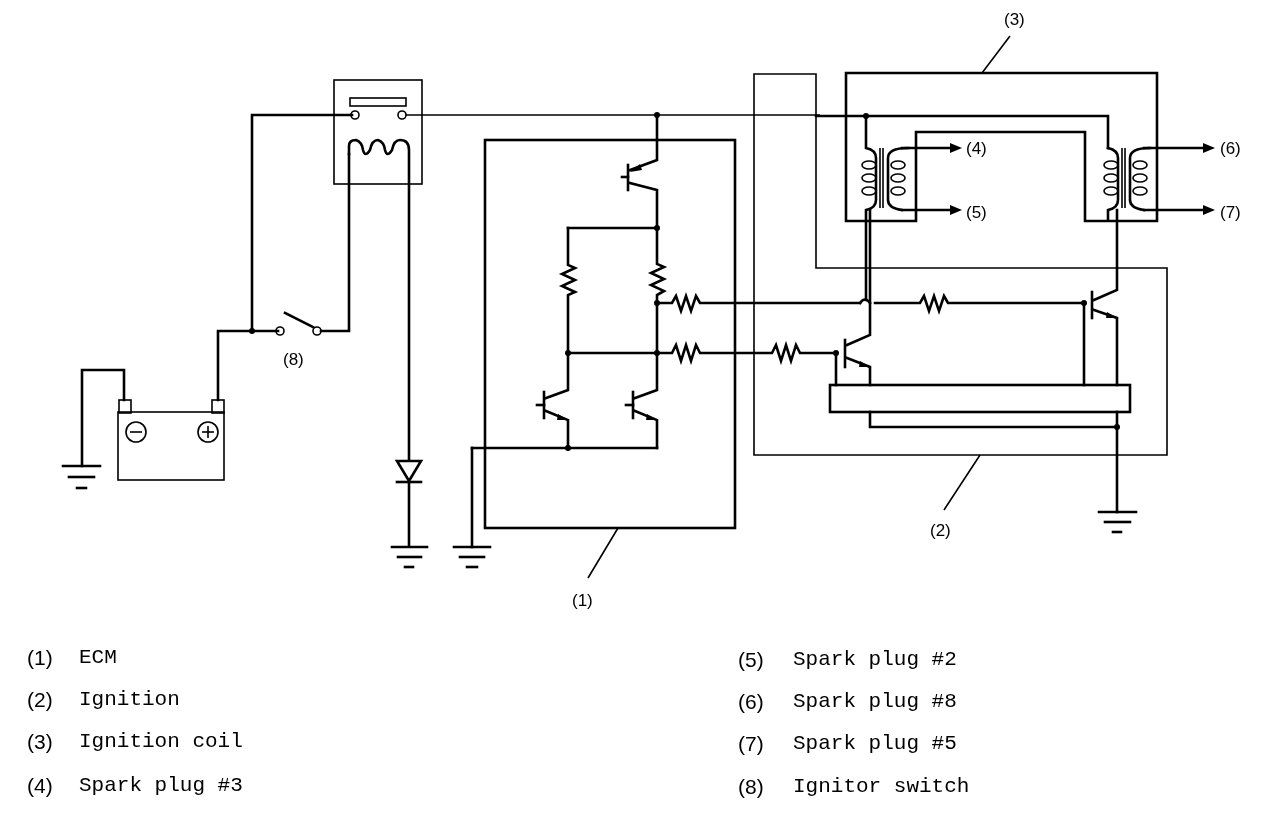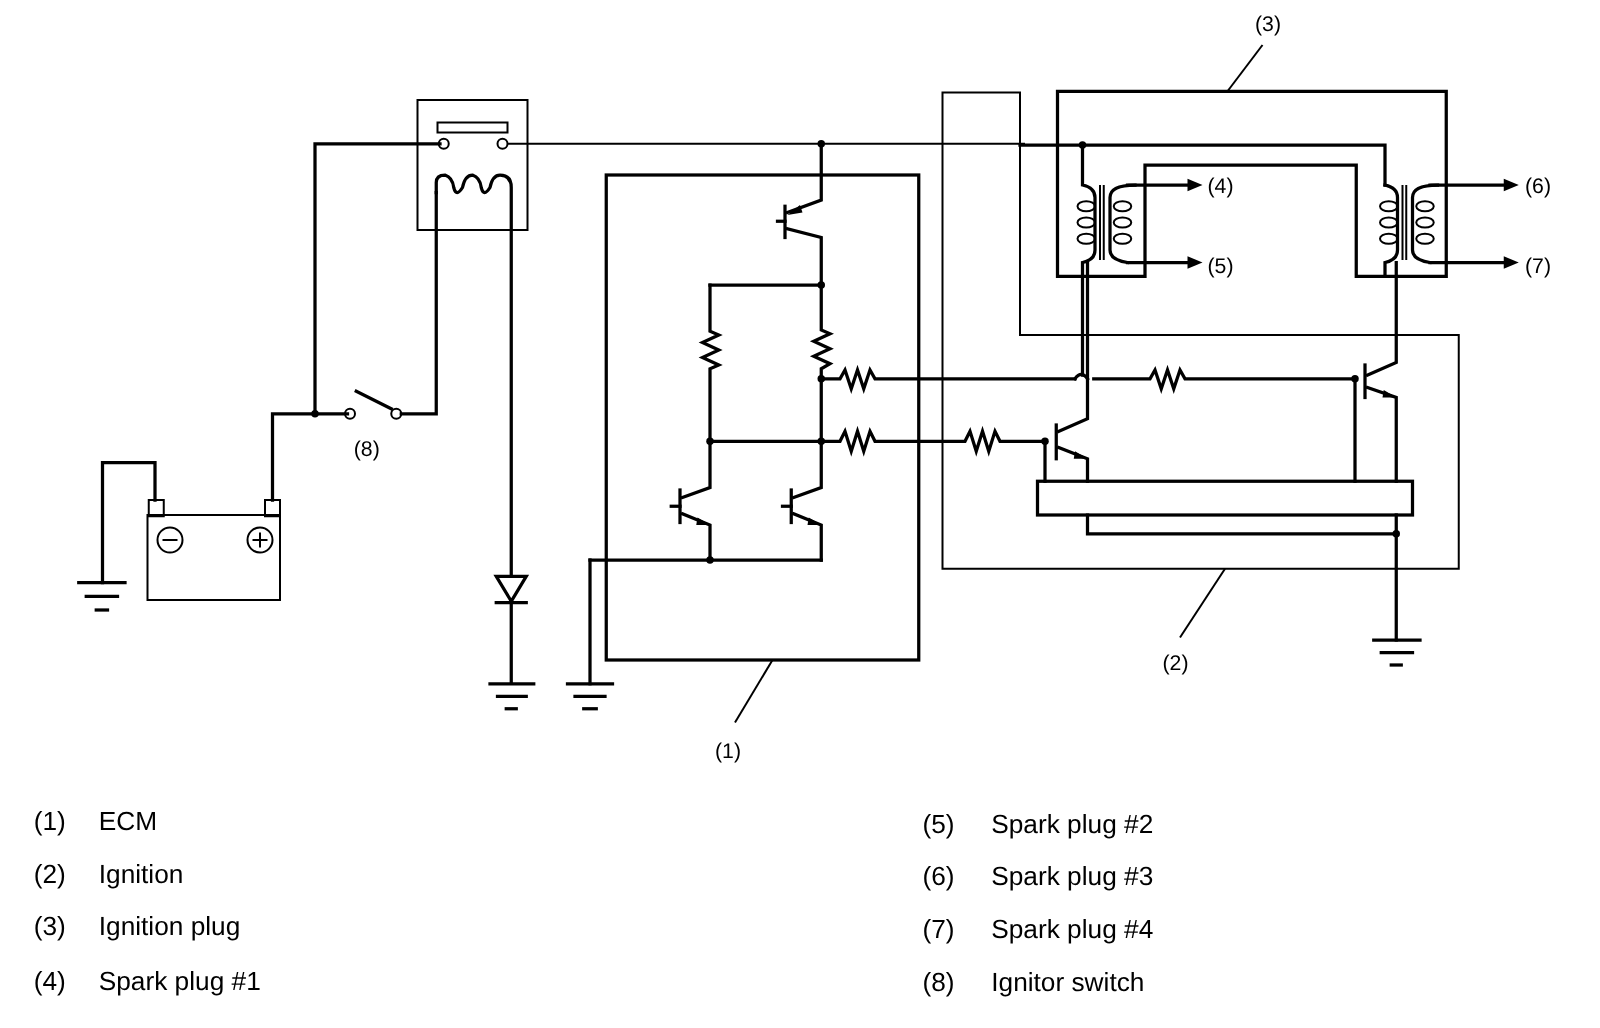--- a/index.html
+++ b/index.html
@@ -6,21 +6,21 @@
   body { width: 1280px; height: 822px; position: relative; overflow: hidden;
          font-family: "Liberation Sans", sans-serif; color: #000; }
   #diagram { position: absolute; left: 0; top: 0; width: 1280px; height: 630px; }
   #diagram .w { stroke: #000; stroke-width: 2.6; fill: none; stroke-linecap: square; }
   #diagram .t { stroke: #000; stroke-width: 1.6; fill: none; }
   #diagram .dot { fill: #000; }
   #diagram text { font-family: "Liberation Sans", sans-serif; font-size: 17px; fill: #000; }
   .legend { position: absolute; font-size: 21px; }
   .legend .row { position: absolute; white-space: nowrap; }
   .legend .num { position: absolute; left: 0; }
-  .legend .lbl { position: absolute; }
+  .legend .lbl { position: absolute; font-family: Liberation Mono, monospace; }
   #legend-left { left: 27px; top: 646px; }
   #legend-left .lbl { left: 52px; }
   #legend-right { left: 738px; top: 648px; }
   #legend-right .lbl { left: 55px; }
 </style>
 </head>
 <body>
 
 <svg id="diagram" viewBox="0 0 1280 630" xmlns="http://www.w3.org/2000/svg">
 
@@ -205,38 +205,38 @@
   <div class="row" style="top:0">
     <span class="num">(1)</span>
     <span class="lbl">ECM</span>
   </div>
   <div class="row" style="top:42px">
     <span class="num">(2)</span>
     <span class="lbl">Ignition</span>
   </div>
   <div class="row" style="top:84px">
     <span class="num">(3)</span>
-    <span class="lbl">Ignition plug</span>
+    <span class="lbl">Ignition coil</span>
   </div>
   <div class="row" style="top:128px">
     <span class="num">(4)</span>
-    <span class="lbl">Spark plug #1</span>
+    <span class="lbl">Spark plug #3</span>
   </div>
 </div>
 
 <div class="legend" id="legend-right">
   <div class="row" style="top:0">
     <span class="num">(5)</span>
     <span class="lbl">Spark plug #2</span>
   </div>
   <div class="row" style="top:42px">
     <span class="num">(6)</span>
-    <span class="lbl">Spark plug #3</span>
+    <span class="lbl">Spark plug #8</span>
   </div>
   <div class="row" style="top:84px">
     <span class="num">(7)</span>
-    <span class="lbl">Spark plug #4</span>
+    <span class="lbl">Spark plug #5</span>
   </div>
   <div class="row" style="top:127px">
     <span class="num">(8)</span>
     <span class="lbl">Ignitor switch</span>
   </div>
 </div>
 
 </body></html>

